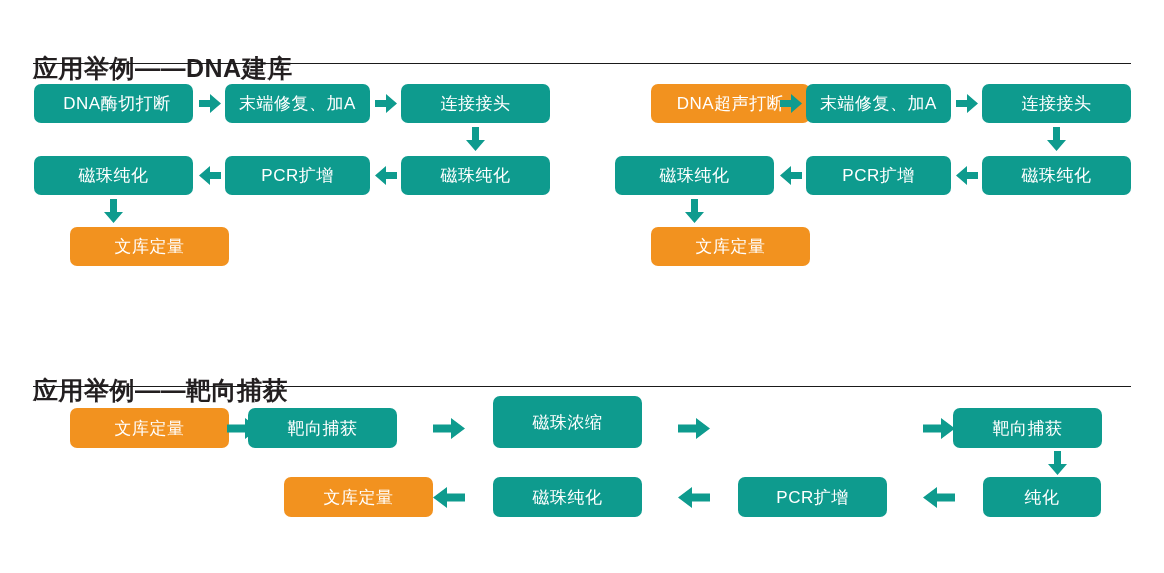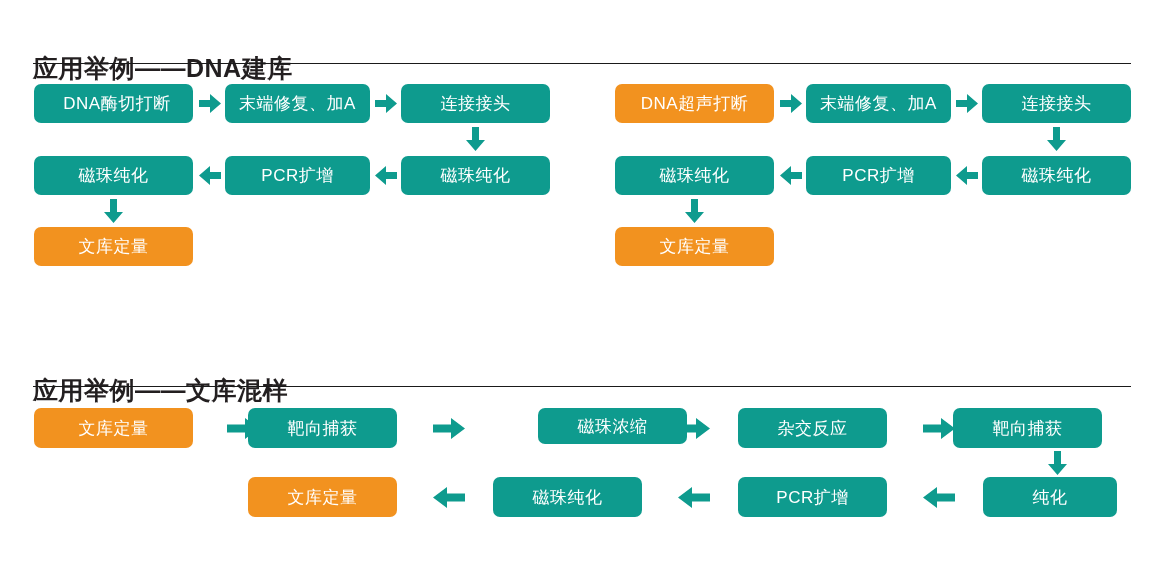--- a/index.html
+++ b/index.html
@@ -48,21 +48,21 @@
     align-items: center;
     justify-content: center;
     color: #ffffff;
     font-size: 17px;
     line-height: 1;
     white-space: nowrap;
     box-sizing: border-box;
     letter-spacing: 0.5px;
   }
   .node.teal   { background: #0e9b8e; }
-  .node.orange { background: #f2921f; }
+  .node.orange { background: #f2921f; margin-left: 36px; }
 
   
   .arrow {
     position: absolute;
     display: block;
   }
   .arrow svg { display: block; }
 
   
   svg { shape-rendering: geometricPrecision; }
@@ -168,64 +168,63 @@
   <div class="node teal" style="left:615px; top:156px; width:159px; height:39px;">磁珠纯化</div>
 
   <div class="arrow" style="left:685px; top:199px;">
     <svg width="19" height="24" viewBox="0 0 19 24">
       <path d="M6 0 H13 V13 H19 L9.5 24 L0 13 H6 Z" fill="#0e9b8e"></path>
     </svg>
   </div>
 
   <div class="node orange" style="left:615px; top:227px; width:159px; height:39px;">文库定量</div>
 
-  <div class="section-title" style="left:33px; top:340px;">应用举例——文库混样</div>
+  <div class="section-title" style="left:33px; top:340px;">应用举例——靶向捕获</div>
   <div class="section-rule" style="left:33px; top:386px; width:1098px;"></div>
 
   <div class="node orange" style="left:34px; top:408px; width:159px; height:40px;">文库定量</div>
 
   <div class="arrow" style="left:227px; top:418px;">
     <svg width="32" height="21" viewBox="0 0 32 21">
       <path d="M0 6.5 H18 V0 L32 10.5 L18 21 V14.5 H0 Z" fill="#0e9b8e"></path>
     </svg>
   </div>
 
   <div class="node teal" style="left:248px; top:408px; width:149px; height:40px;">靶向捕获</div>
 
   <div class="arrow" style="left:433px; top:418px;">
     <svg width="32" height="21" viewBox="0 0 32 21">
       <path d="M0 6.5 H18 V0 L32 10.5 L18 21 V14.5 H0 Z" fill="#0e9b8e"></path>
     </svg>
   </div>
 
-  <div class="node teal" style="left:493px; top:408px; width:149px; height:36px;margin-left:45px;">磁珠浓缩</div>
+  <div class="node teal" style="left:493px; top:396px; width:149px; height:52px;">磁珠浓缩</div>
 
   <div class="arrow" style="left:678px; top:418px;">
     <svg width="32" height="21" viewBox="0 0 32 21">
       <path d="M0 6.5 H18 V0 L32 10.5 L18 21 V14.5 H0 Z" fill="#0e9b8e"></path>
     </svg>
   </div>
 
-  <div class="node teal" style="left:738px; top:408px; width:149px; height:40px;">杂交反应</div>
 
   <div class="arrow" style="left:923px; top:418px;">
     <svg width="32" height="21" viewBox="0 0 32 21">
       <path d="M0 6.5 H18 V0 L32 10.5 L18 21 V14.5 H0 Z" fill="#0e9b8e"></path>
     </svg>
   </div>
 
   <div class="node teal" style="left:953px; top:408px; width:149px; height:40px;">靶向捕获</div>
 
   <div class="arrow" style="left:1048px; top:451px;">
     <svg width="19" height="24" viewBox="0 0 19 24">
       <path d="M6 0 H13 V13 H19 L9.5 24 L0 13 H6 Z" fill="#0e9b8e"></path>
     </svg>
   </div>
 
-  <div class="node teal" style="left:983px; top:477px; width:134px; height:40px;">纯化</div>
+  <div class="node teal" style="left:983px; top:477px; width:118px; height:40px;">纯化</div>
 
   <div class="arrow" style="left:923px; top:487px;">
     <svg width="32" height="21" viewBox="0 0 32 21">
       <path d="M32 6.5 H14 V0 L0 10.5 L14 21 V14.5 H32 Z" fill="#0e9b8e"></path>
     </svg>
   </div>
 
   <div class="node teal" style="left:738px; top:477px; width:149px; height:40px;">PCR扩增</div>
 
   <div class="arrow" style="left:678px; top:487px;">

